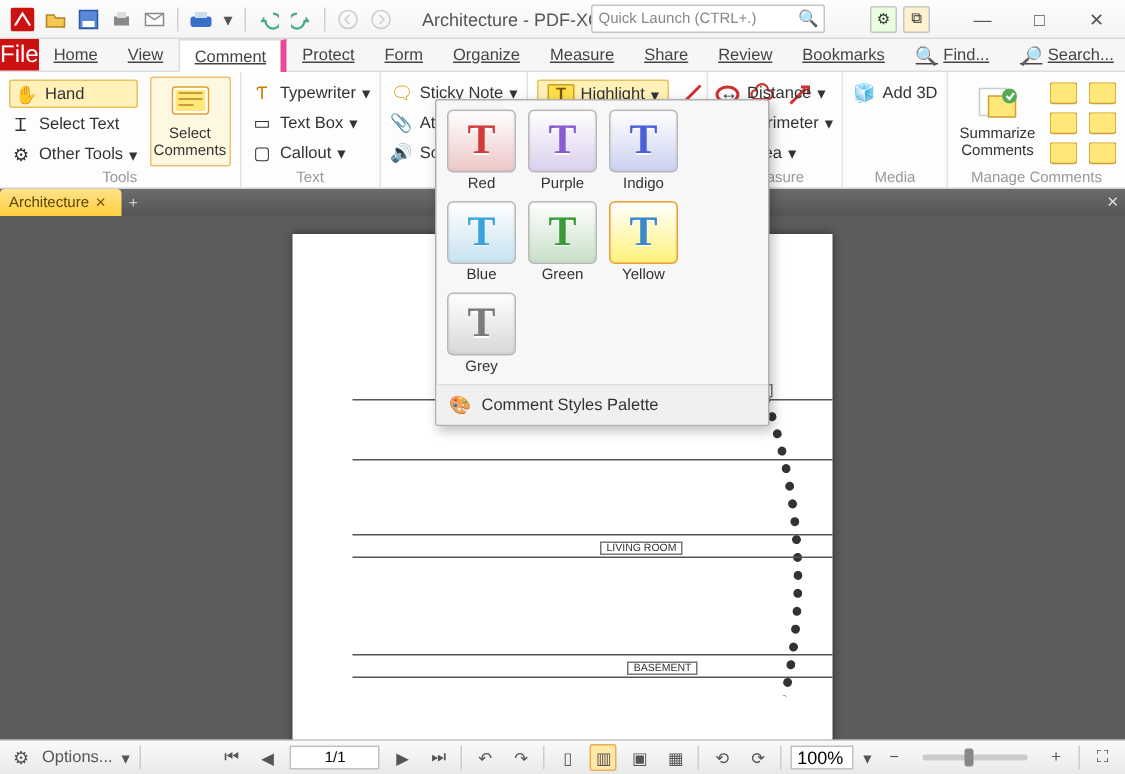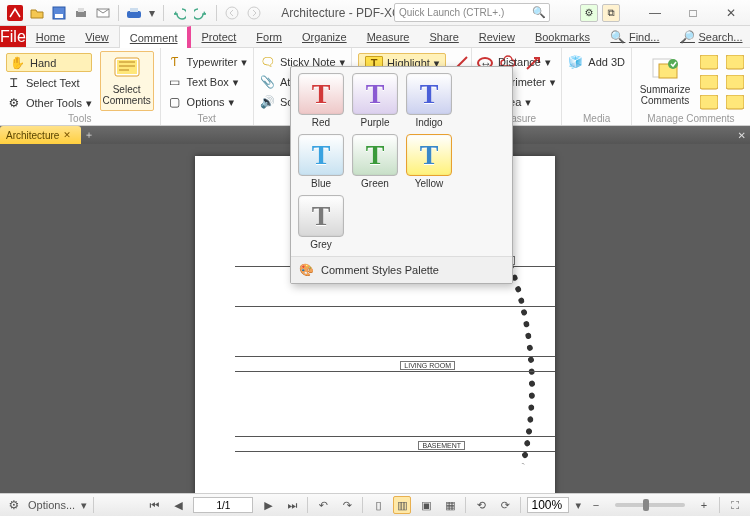--- a/index.html
+++ b/index.html
@@ -219,21 +219,21 @@
           <span>Typewriter</span>
           <span>▾</span>
         </div>
       <div class="sm-btn">
           <span class="icon-sq">▭</span>
           <span>Text Box</span>
           <span>▾</span>
         </div>
       <div class="sm-btn">
           <span class="icon-sq">▢</span>
-          <span>Options</span>
+          <span>Callout</span>
           <span>▾</span>
         </div>
     </div>
     <div class="group-label">Text</div>
   </div>
 
   <div class="group">
     <div class="col">
       <div class="sm-btn">
           <span class="icon-sq" style="color:#d0a000">🗨</span>

